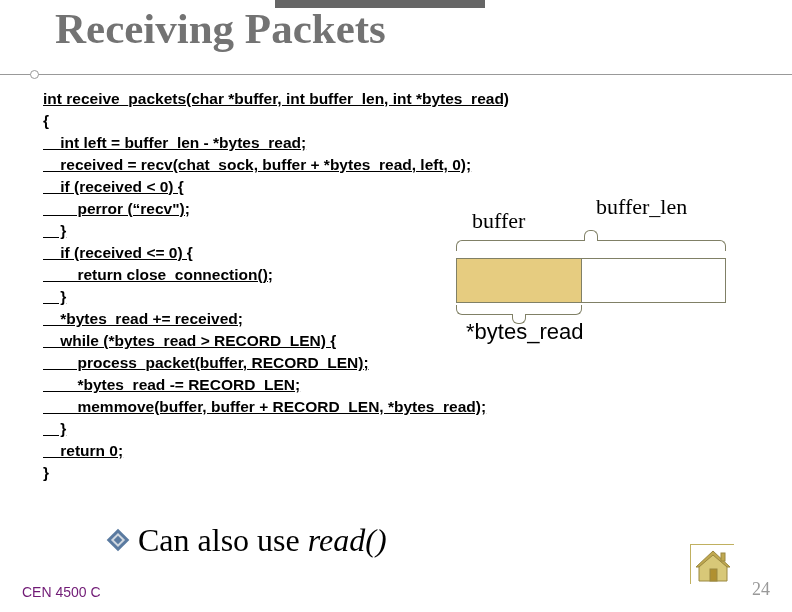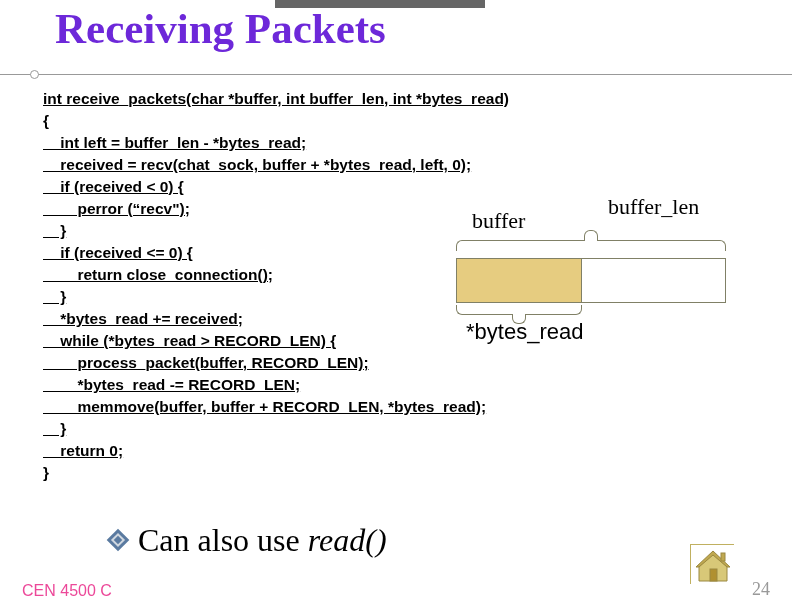--- a/index.html
+++ b/index.html
@@ -19,21 +19,21 @@
     height: 8px;
     background: #666666;
   }
   .title {
     position: absolute;
     top: 4px;
     left: 55px;
     font-family: Georgia, "Times New Roman", serif;
     font-size: 43px;
     font-weight: bold;
-    color: #6d28d9;
+    color: #737373;
   }
   .title-line {
     position: absolute;
     top: 74px;
     left: 0;
     width: 792px;
     height: 1px;
     background: #999999;
   }
   .title-ornament {
@@ -69,21 +69,21 @@
     position: absolute;
     top: 14px;
     left: 52px;
     font-family: "Comic Sans MS", cursive;
     font-size: 22px;
     color: #000;
   }
   .label-bufferlen {
     position: absolute;
     top: 0px;
-    left: 188px;
+    left: 176px;
     font-family: "Comic Sans MS", cursive;
     font-size: 22px;
     color: #000;
   }
   .label-bytesread {
     position: absolute;
     top: 125px;
     left: 46px;
     font-family: Liberation Sans, sans-serif;
     font-size: 22px;
@@ -221,22 +221,22 @@
   }
   .italic-func {
     font-style: italic;
     color: #000;
   }
   .footer-left {
     position: absolute;
     bottom: 12px;
     left: 22px;
     font-family: Arial, Helvetica, sans-serif;
-    font-size: 16px;
-    color: #ec4899;
+    font-size: 14px;
+    color: #701a75;
   }
   .footer-right {
     position: absolute;
     bottom: 12px;
     right: 22px;
     font-family: Georgia, serif;
     font-size: 18px;
     color: #999999;
   }
   .home-icon {

